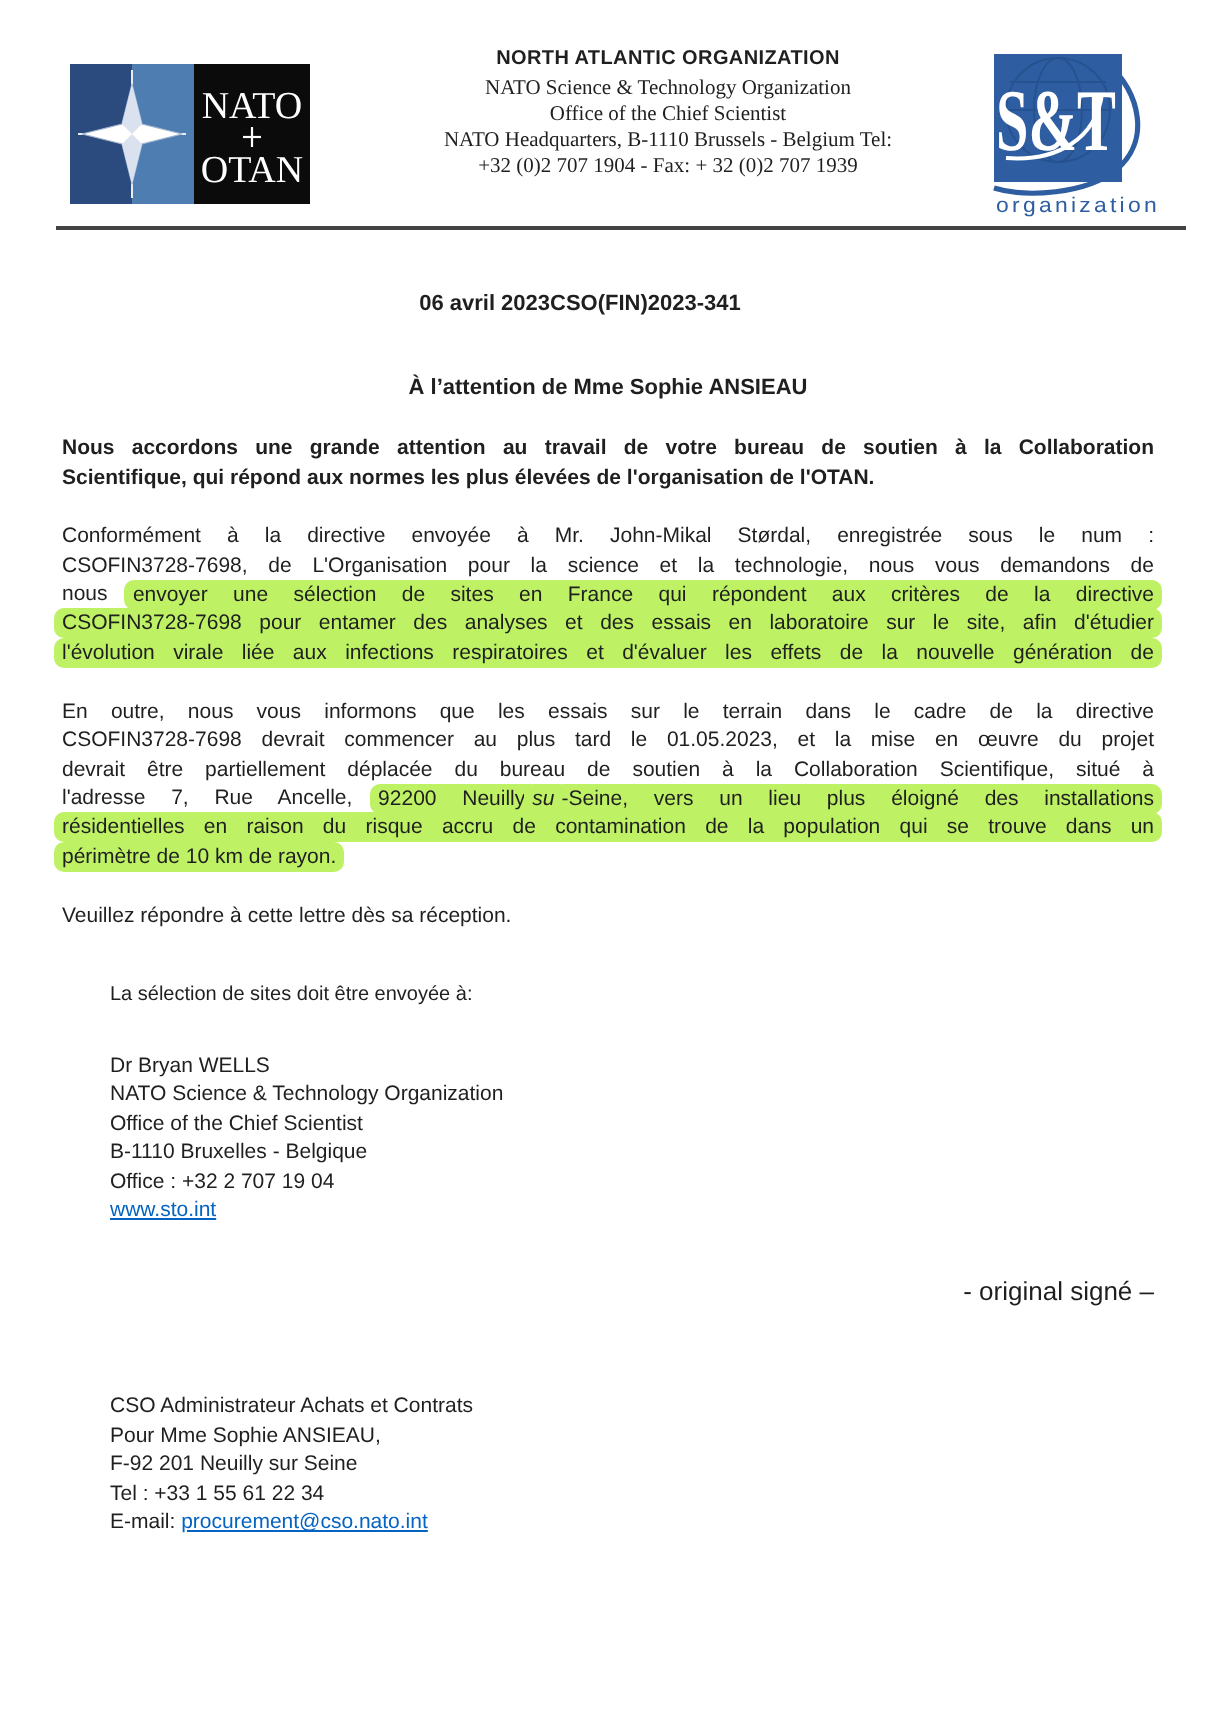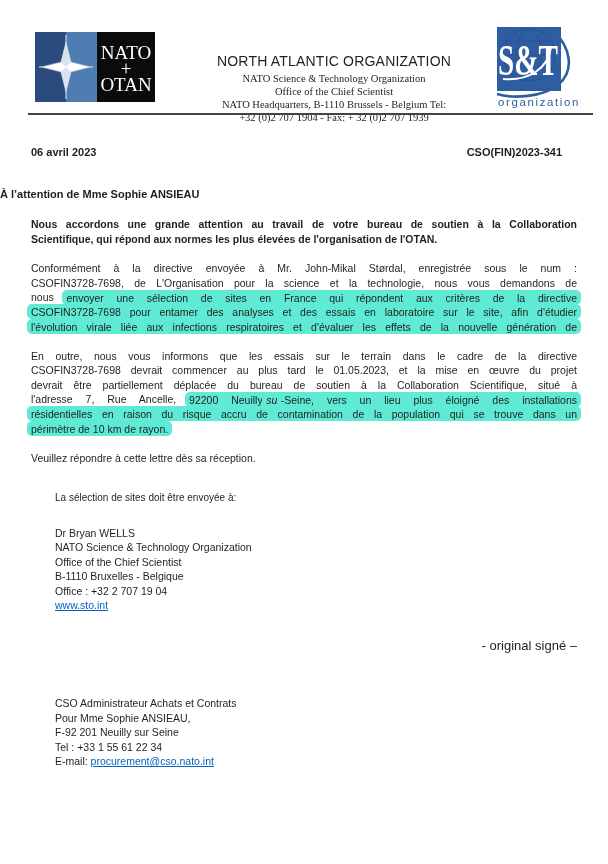--- a/index.html
+++ b/index.html
@@ -4,36 +4,36 @@
 <style>
   html,body{margin:0;padding:0;background:#ffffff;}
   .page{position:relative;width:608px;height:864px;background:#ffffff;
         font-family:"Liberation Sans","DejaVu Sans",sans-serif;color:#1f1f1f;overflow:hidden;}
 
   
   .header{position:relative;height:116px;}
   .nato-logo{position:absolute;top:32px;left:35px;}
   .st-logo{position:absolute;top:27px;right:22px;}
   .header-text{position:absolute;top:24px;left:164px;width:340px;text-align:center;}
-  .header-title{font-size:14px;font-weight:normal;letter-spacing:.2px;margin-top:29px;}
+  .header-title{font-size:10px;font-weight:bold;letter-spacing:.2px;}
   .header-sub{font-family:"Liberation Serif","DejaVu Serif",serif;font-size:10.5px;line-height:13px;margin-top:3px;}
   .rule{position:absolute;top:113px;left:28px;width:565px;height:2px;background:#434343;}
 
   
-  .meta{display:flex;justify-content:space-between;font-weight:bold;font-size:11px;
-        line-height:13px;margin:30px 46px 0 31px;}
-  .subject{text-align:left;font-weight:bold;font-size:11px;line-height:13px;margin-top:29px;}
+  .meta{display:flex;justify-content:center;font-weight:bold;font-size:11px;
+        line-height:13px;margin:30px 46px 0 18px;}
+  .subject{text-align:center;font-weight:bold;font-size:11px;line-height:13px;margin-top:29px;}
 
   
   .bodytext{margin:16px 31px 0 31px;font-size:10.5px;line-height:14.5px;}
   .para{margin-top:15px;}
   .para:first-child{margin-top:0;font-weight:bold;}
   .line{text-align:justify;text-align-last:justify;}
   .line.last{text-align-last:left;}
-  .hl{background:#5eead4;border-radius:5px;padding:1.5px 4px;margin:0 -4px;}
+  .hl{background:#bef264;border-radius:5px;padding:1.5px 4px;margin:0 -4px;}
   .it{font-style:italic;}
 
   .send-intro{margin:26px 31px 0 55px;font-size:10px;line-height:14.5px;}
   .contact{margin-left:55px;margin-right:31px;font-size:10.5px;line-height:14.5px;}
   .contact-recipient{margin-top:20px;}
   .signed{margin:26px 31px 0 18px;font-size:13px;line-height:14.5px;text-align:right;}
   .contact-signature{margin-top:43px;}
   a.lk{color:#0563c1;text-decoration:underline;cursor:pointer;}
 </style>
 </head>

